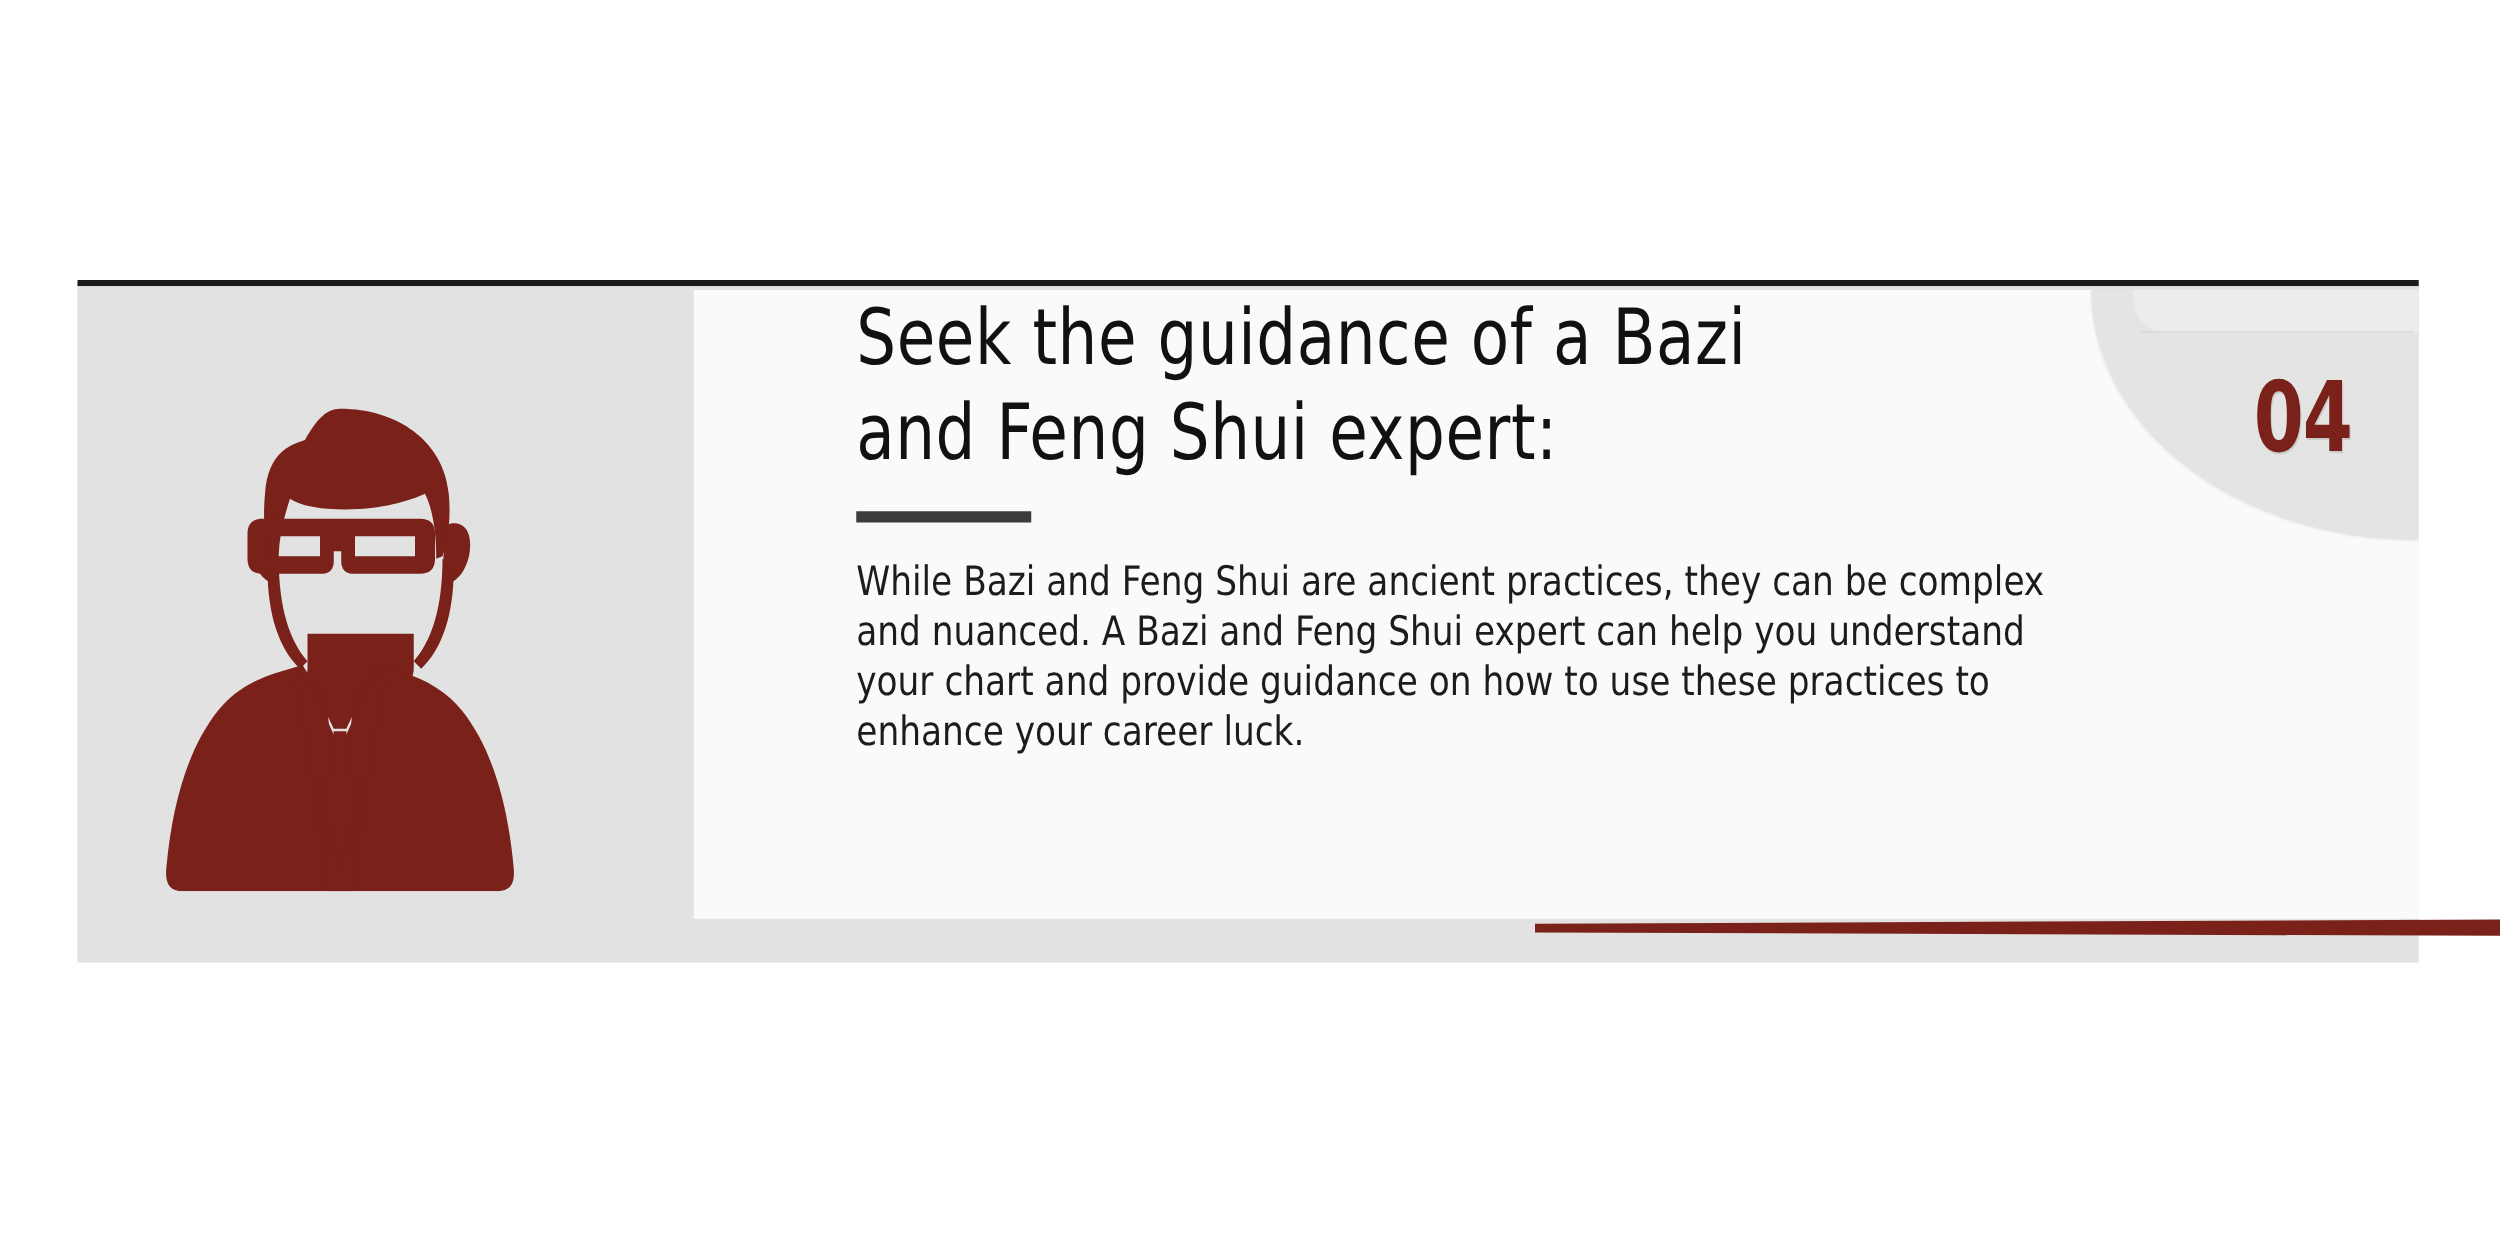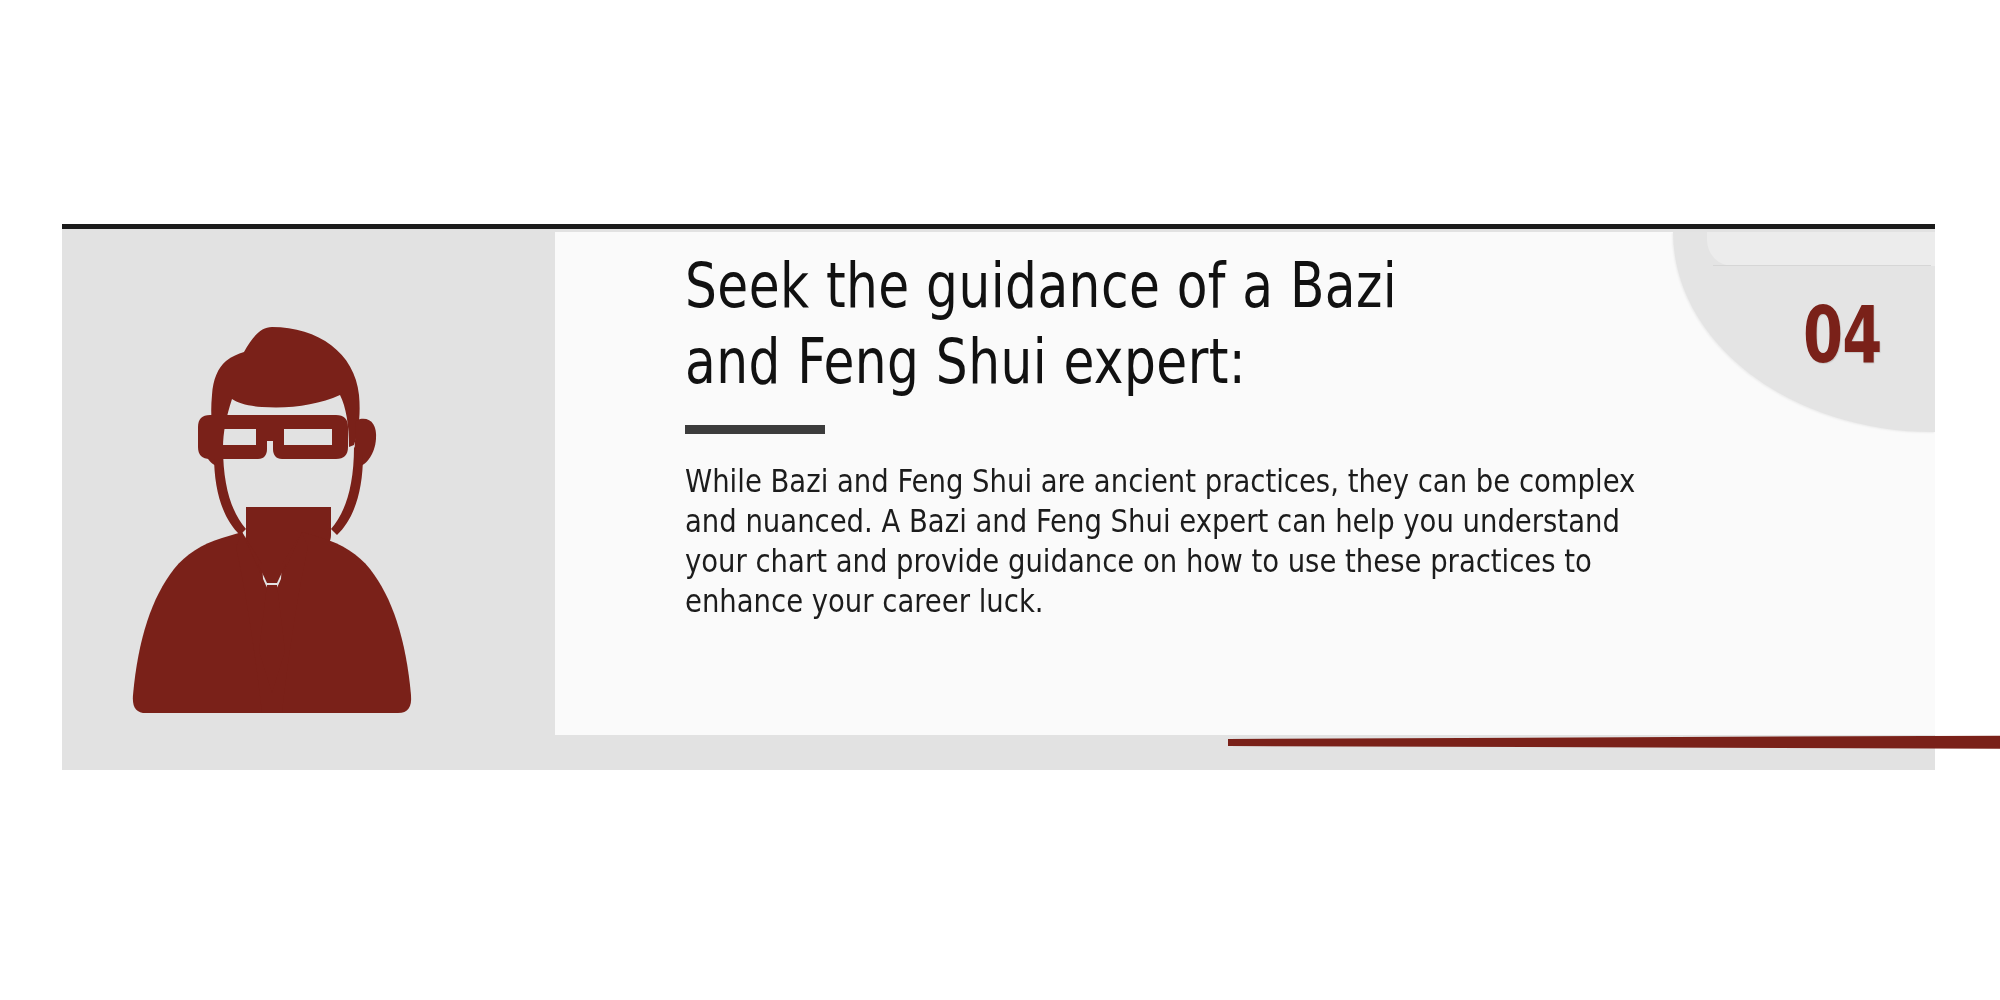--- a/index.html
+++ b/index.html
@@ -91,21 +91,21 @@
     top: 33px;
     width: 218px;
     height: 1px;
     background: #d6d6d6;
   }
 
   
   #text-block {
     position: absolute;
     left: 130px;
-    top: 16px;
+    top: 0;
     width: 1000px;
   }
   #heading {
     margin: 0;
     font-family: "DejaVu Sans Condensed", "Liberation Sans Narrow", "Liberation Sans", sans-serif;
     font-size: 62px;
     font-weight: 400;
     line-height: 1.22;
     letter-spacing: 0.5px;
     color: #111111;

